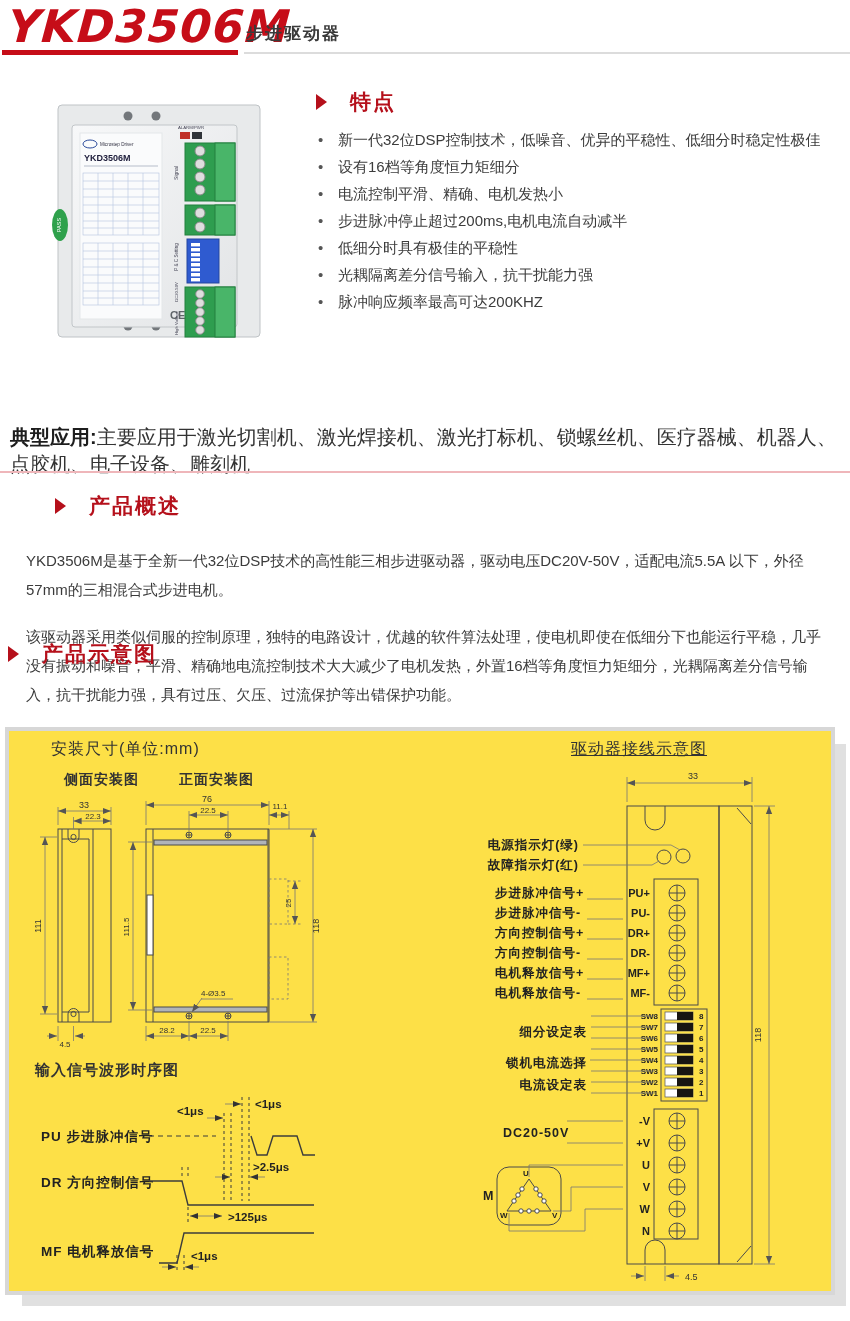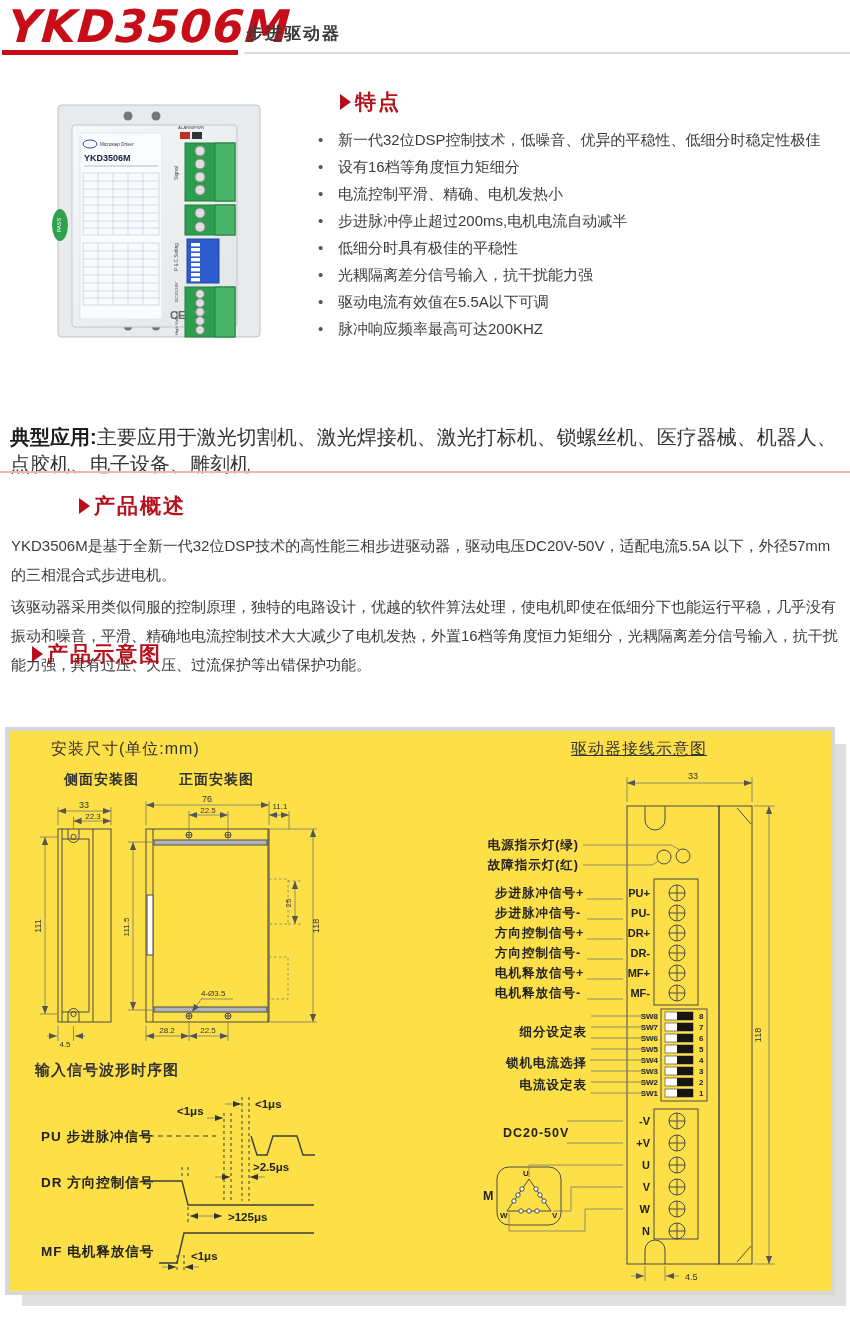--- a/index.html
+++ b/index.html
@@ -6,36 +6,36 @@
   .page{position:relative;width:850px;height:1321px;background:#fff;overflow:hidden;
         font-family:"Liberation Sans","DejaVu Sans",sans-serif;color:#3b3b3b;}
   
   .logo{position:absolute;left:8px;top:0px;font-family:"DejaVu Sans",sans-serif;
         font-size:45px;font-weight:bold;font-style:italic;color:#c60d18;letter-spacing:1px;
         transform:skewX(-4deg);}
   .subtitle{position:absolute;left:246px;top:22px;font-size:17px;font-weight:bold;color:#3a3a3a;letter-spacing:2px;}
   .rule-red{position:absolute;left:2px;top:50px;width:236px;height:5px;background:#c60d18;}
   .rule-gray{position:absolute;left:244px;top:52px;width:606px;height:2px;background:#dcdcdc;}
   
-  .sec-head{display:flex;align-items:center;gap:4px;margin-left:24px;}
+  .sec-head{display:flex;align-items:center;gap:23px;}
   .tri{width:0;height:0;border-left:11px solid #b5101b;border-top:8px solid transparent;border-bottom:8px solid transparent;}
   .sec-head h2{margin:0;font-size:21px;font-weight:bold;color:#b5101b;letter-spacing:2px;}
   
   .features{position:absolute;left:316px;top:88px;width:534px;}
   .features ul{list-style:none;margin:14px 0 0 0;padding:0;}
   .features li{position:relative;padding-left:22px;font-size:15px;line-height:20px;margin-bottom:7px;color:#3c3c3c;}
   .features li::before{content:"•";position:absolute;left:2px;top:0;color:#555;}
   
   .typical{position:absolute;left:10px;top:424px;width:836px;font-size:20px;color:#333;}
   .typical b{color:#1d1d1d;}
   .pink-rule{position:absolute;left:0;top:471px;width:850px;height:2px;background:#efb6ba;}
   
   .overview-head{position:absolute;left:8px;top:492px;padding-left:47px;}
   .overview-text{position:absolute;left:8px;top:528px;width:838px;font-size:15px;line-height:29px;color:#3b3b3b;}
-  .overview-text p{margin:3px;}
+  .overview-text p{margin:18px;}
   
   .schem-head{position:absolute;left:8px;top:640px;text-align:right;}
   .schem-box{position:absolute;left:5px;top:727px;width:822px;height:560px;background:#fde047;
              border:4px solid #d7d7d7;box-shadow:14px 14px 0 -3px #e0e0e0;}
   .bt{position:absolute;font-size:16px;color:#333;letter-spacing:1px;}
   .bt-left{left:42px;top:8px;}
   .bt-right{left:562px;top:8px;text-decoration:underline;}
   .sublbl{position:absolute;font-size:14px;font-weight:bold;color:#333;letter-spacing:1px;}
   .lbl-side{left:55px;top:40px;}
   .lbl-front{left:170px;top:40px;}
@@ -166,21 +166,20 @@
       <span class="tri"></span>
       <h2>特点</h2>
     </div>
     <ul>
       <li>新一代32位DSP控制技术，低噪音、优异的平稳性、低细分时稳定性极佳</li>
       <li>设有16档等角度恒力矩细分</li>
       <li>电流控制平滑、精确、电机发热小</li>
       <li>步进脉冲停止超过200ms,电机电流自动减半</li>
       <li>低细分时具有极佳的平稳性</li>
       <li>光耦隔离差分信号输入，抗干扰能力强</li>
-      <li>驱动电流有效值在5.5A以下可调</li>
       <li>脉冲响应频率最高可达200KHZ</li>
     </ul>
   </section>
 
   <div class="typical">
     <b>典型应用:</b><span>主要应用于激光切割机、激光焊接机、激光打标机、锁螺丝机、医疗器械、机器人、点胶机、电子设备、雕刻机</span>
   </div>
 
   <div class="pink-rule"></div>
 

